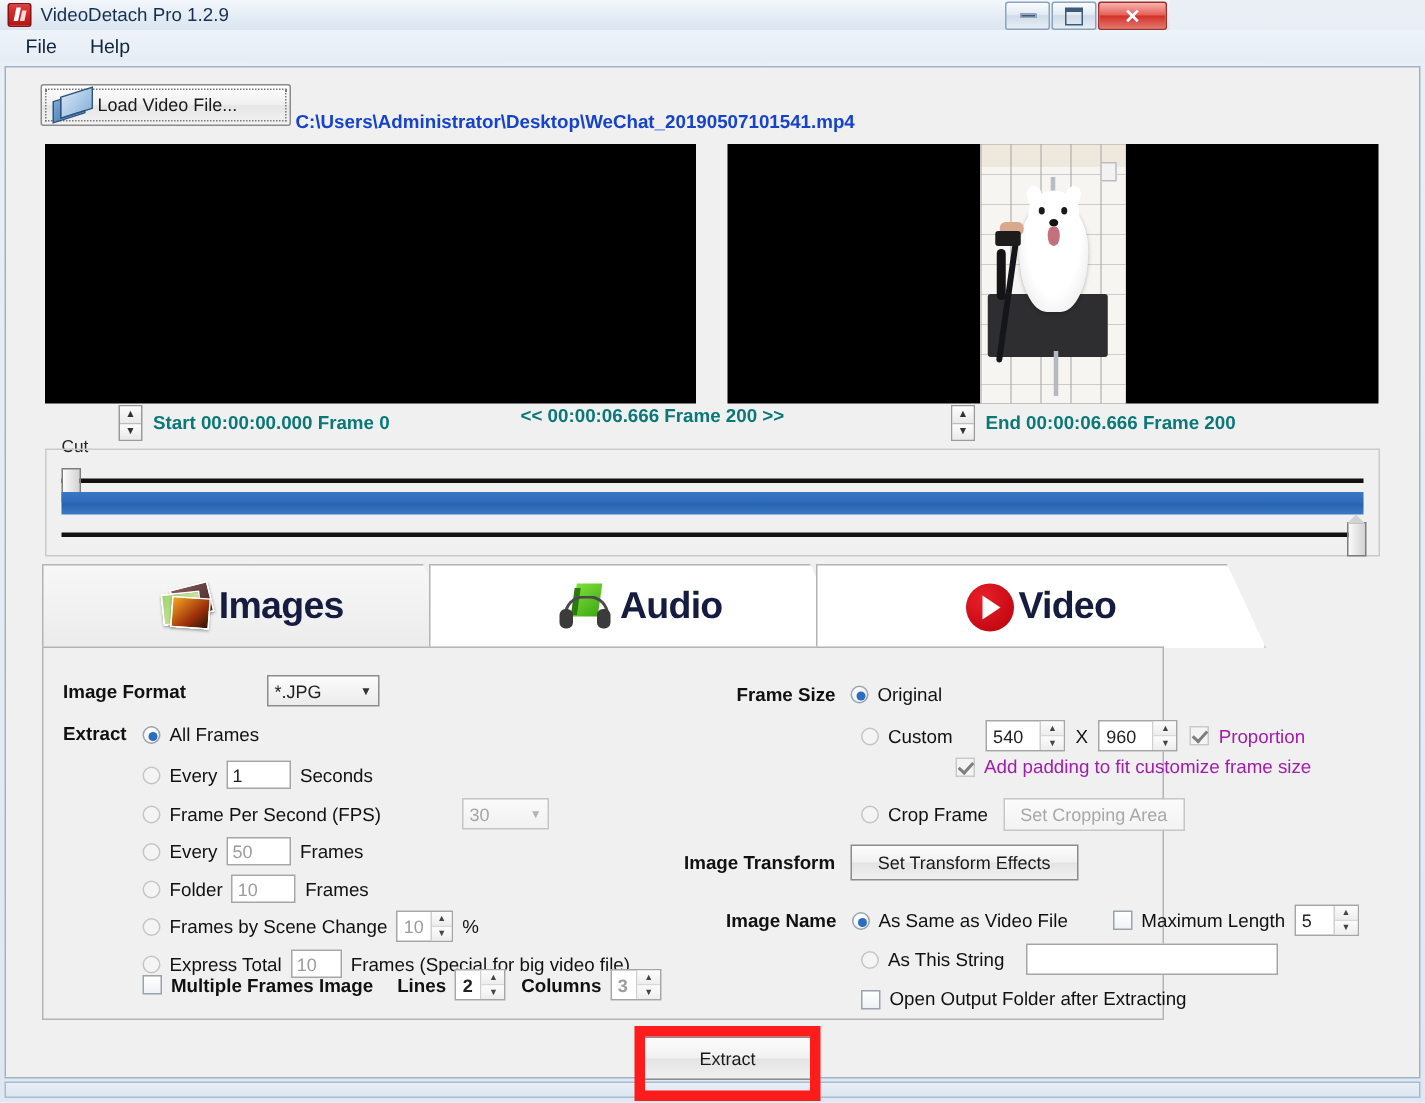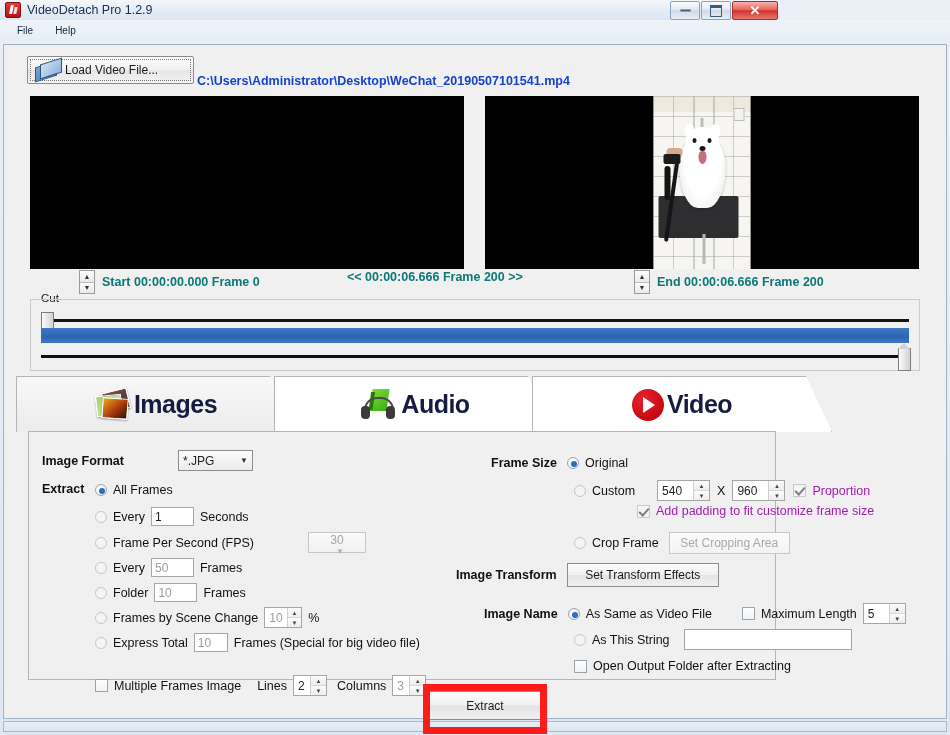--- a/index.html
+++ b/index.html
@@ -53,21 +53,21 @@
   .glyph-min{display:block;width:11px;height:3px;border:1px solid #4d6party;background:#3c5a7a;}
   .glyph-min{background:#3c5a7a;border:none;box-shadow:0 0 0 1px #93a9c0 inset;}
   .glyph-max{display:block;width:10px;height:8px;border:1.5px solid #3c5a7a;border-top-width:3px;}
 
   
   .menubar{
     position:absolute;left:0;top:20px;width:950px;height:21px;
     background:linear-gradient(to bottom,#eef3f9,#e6edf5);
     display:flex;align-items:center;padding-left:6px;box-sizing:border-box;
   }
-  .menuitem{padding:2px 11px;color:#11243a;font-size:10px;}
+  .menuitem{padding:2px 11px;color:#11243a;font-size:13px;}
 
   
   .surface{
     position:absolute;left:3px;top:44px;width:944px;height:675px;
     background:#f0f0f0;border:1px solid #9eb3c7;
     box-sizing:border-box;
   }
   .statusbar{
     position:absolute;left:3px;top:721px;width:944px;height:11px;
     background:linear-gradient(to bottom,#e8eef5,#dde6f0);
@@ -162,21 +162,21 @@
   }
   .handle.down:after{
     bottom:auto;top:-6px;border-top:none;border-bottom:6px solid #d2d2d2;
   }
   .bluebar{
     position:absolute;left:10px;top:28px;width:868px;height:15px;
     background:linear-gradient(to bottom,#3c77c4 0%,#2d6ab9 45%,#2a63ad 55%,#3a79c8 100%);
   }
 
   
-  .tabstrip{position:absolute;left:16px;top:376px;width:892px;height:56px;}
+  .tabstrip{position:absolute;left:28px;top:376px;width:892px;height:56px;}
   .tab{
     position:absolute;top:0;height:56px;box-sizing:border-box;
     background:#fff;border:1px solid #b4b4b4;border-bottom:none;
     display:flex;align-items:center;justify-content:center;gap:3px;
     clip-path:polygon(0 0, calc(100% - 26px) 0, 100% 100%, 0 100%);
   }
   .tab.active{
     background:linear-gradient(to bottom,#f7f7f7,#ececec);
   }
   .tab-label{font-size:25px;font-weight:bold;color:#161b40;letter-spacing:-.5px;}
@@ -237,21 +237,21 @@
   .spin .arrows{width:15px;display:flex;flex-direction:column;border-left:1px solid #cfcfcf;}
   .spin .arrows i{flex:1;display:flex;align-items:center;justify-content:center;font-style:normal;font-size:6px;color:#444;background:linear-gradient(to bottom,#fcfcfc,#ededed);line-height:1;}
   .spin .arrows i:first-child{border-bottom:1px solid #d8d8d8;}
 
   .combo{
     display:inline-flex;align-items:center;justify-content:space-between;
     height:21px;box-sizing:border-box;border:1px solid #8d8d8d;
     background:linear-gradient(to bottom,#fcfcfc,#ebebeb);padding:0 4px;font-size:12px;color:#222;margin-left:48px;
   }
   .combo .car{font-size:8px;color:#333;margin-left:6px;}
-  .combo.dim{color:#a5a5a5;border-color:#c6c6c6;background:linear-gradient(to bottom,#fafafa,#f1f1f1);flex-direction:column;}
+  .combo.dim{color:#a5a5a5;border-color:#c6c6c6;background:linear-gradient(to bottom,#fafafa,#f1f1f1);}
   .combo.dim .car{color:#b3b3b3;}
 
   .btn{
     display:inline-flex;align-items:center;justify-content:center;
     box-sizing:border-box;border:1px solid #8c8c8c;
     background:linear-gradient(to bottom,#fcfcfc 0%,#f1f1f1 48%,#e4e4e4 52%,#f0f0f0 100%);
     font-size:12px;color:#1a1a1a;
   }
   .btn.dim{color:#a8a8a8;border-color:#c7c7c7;background:linear-gradient(to bottom,#fbfbfb,#f3f3f3);}
 
@@ -436,21 +436,21 @@
       <span class="lbl">%</span>
     </div>
 
     <div class="row" style="left:66px;top:201px;">
       <span class="radio dis"></span>
       <span class="lbl">Express Total</span>
       <input class="tin dim" style="width: 34px;" value="10">
       <span class="lbl">Frames (Special for big video file)</span>
     </div>
 
-    <div class="row" style="left:66px;top:243px;">
+    <div class="row" style="left:66px;top:214px;font-weight:bold;">
       <span class="check"></span>
       <span class="lbl">Multiple Frames Image</span>
       <span class="lbl" style="margin-left:10px;">Lines</span>
       <span class="spin" style="width:34px;">
         <span class="v">2</span>
         <span class="arrows">
             <i>▲</i>
             <i>▼</i>
           </span>
       </span>

